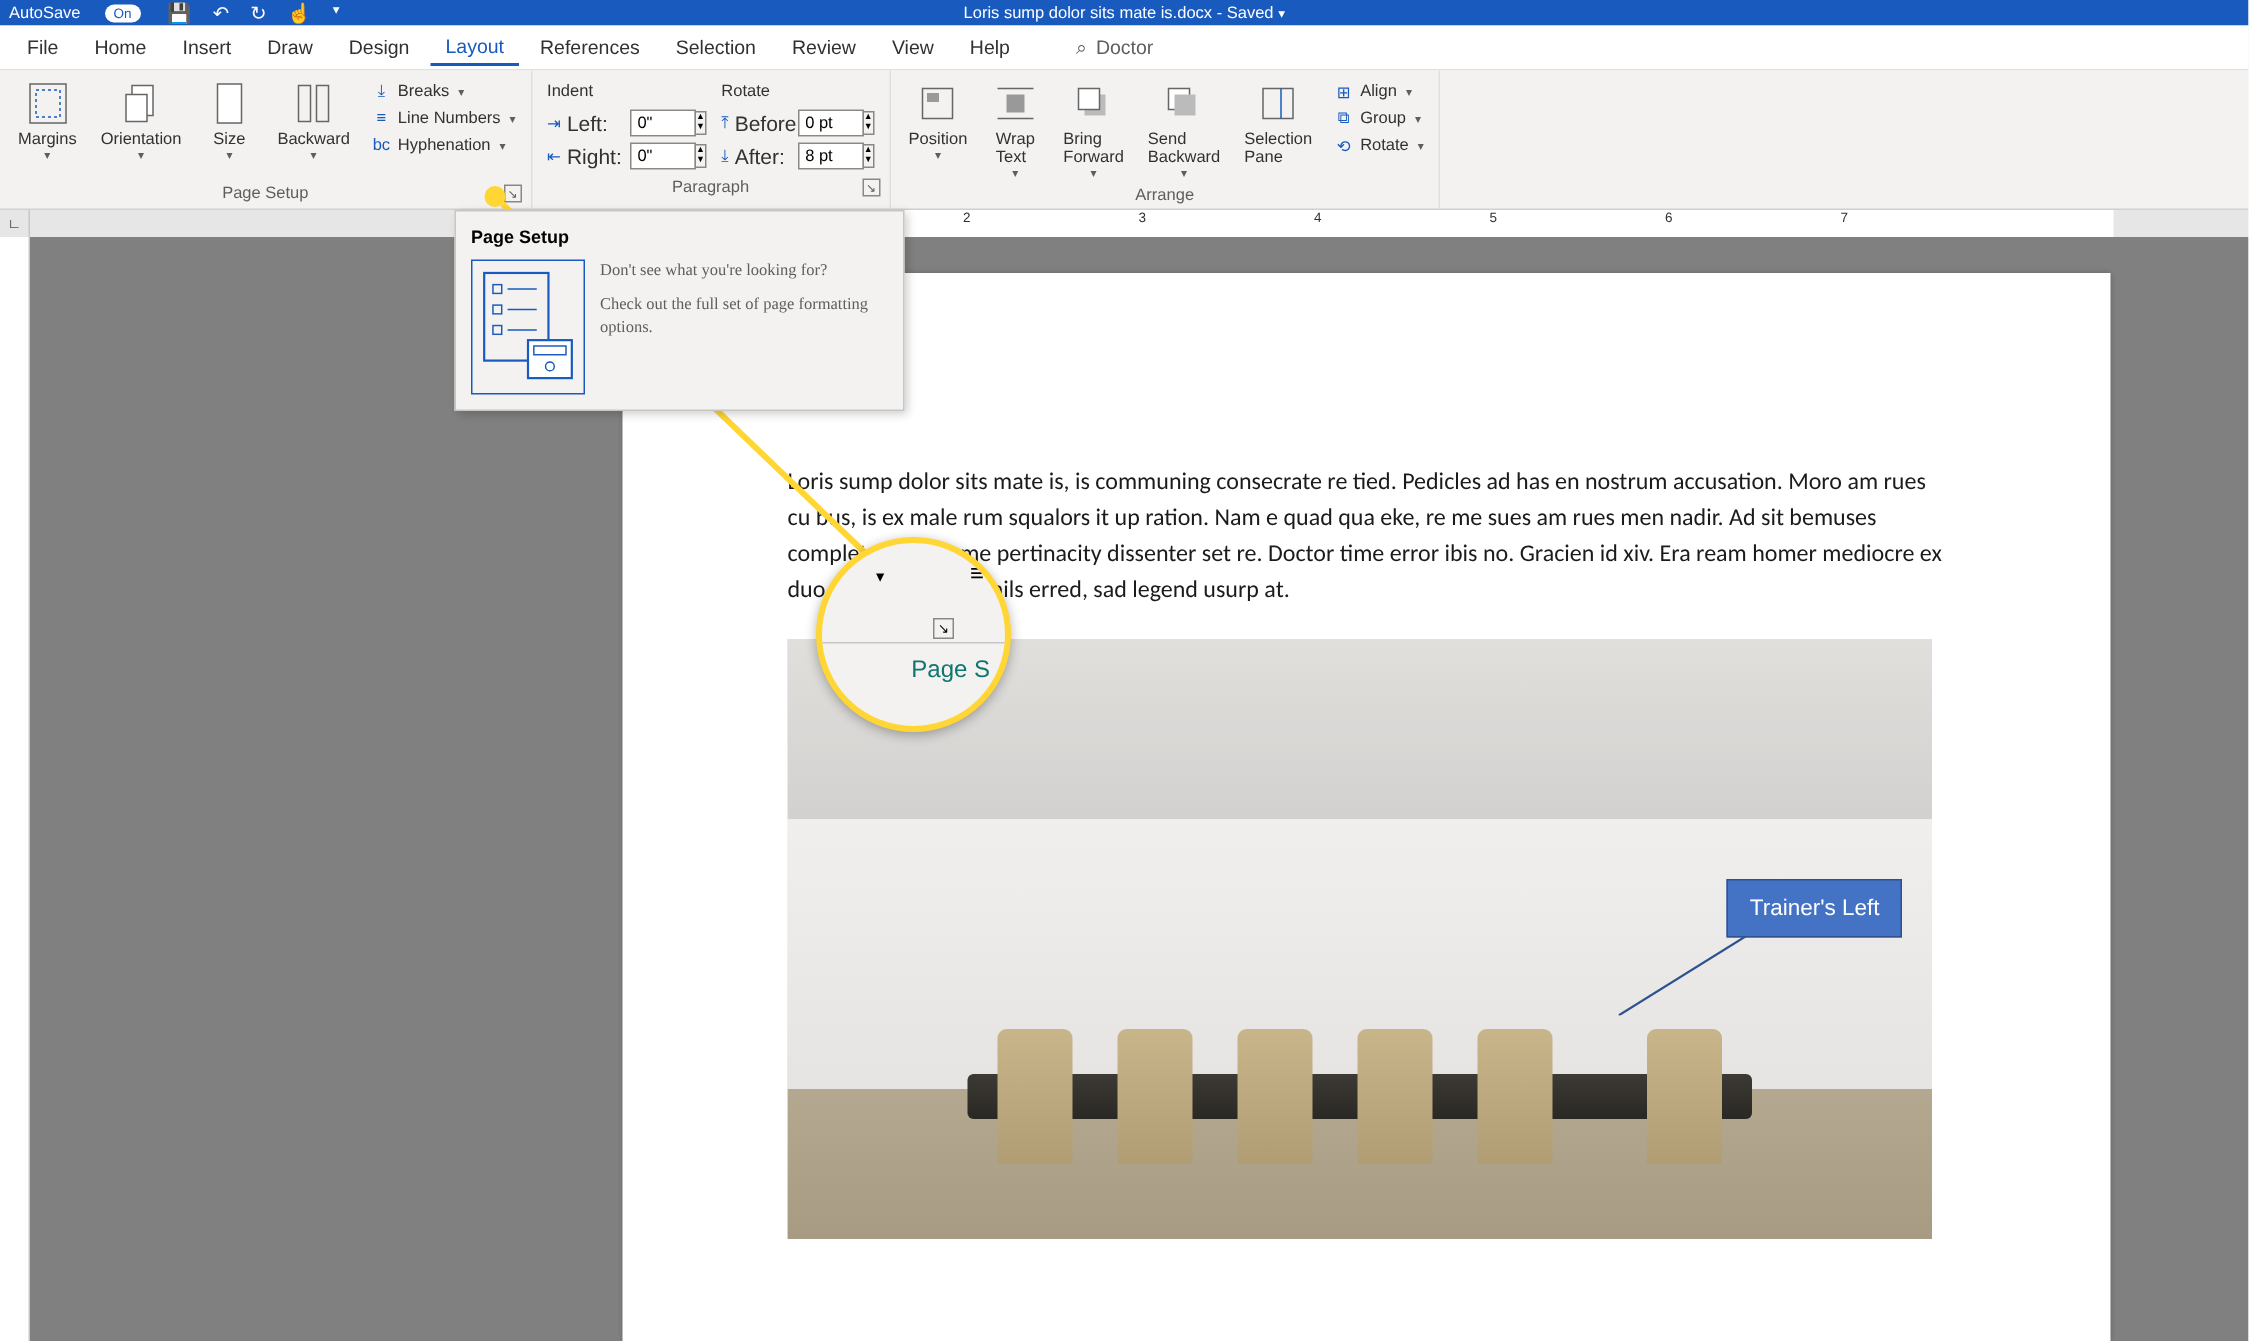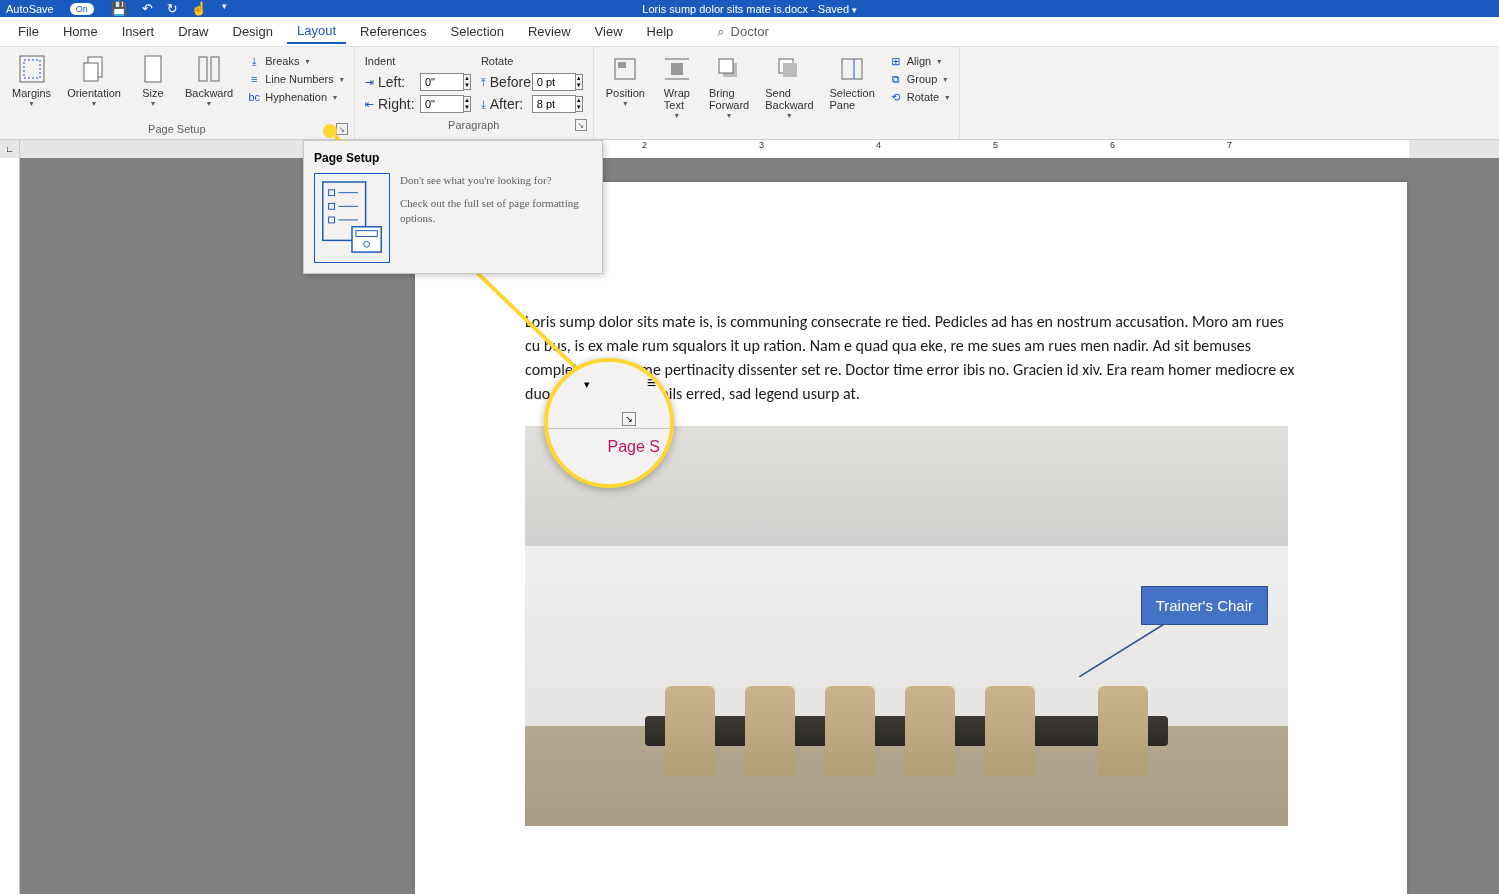--- a/index.html
+++ b/index.html
@@ -65,21 +65,21 @@
 .tooltip-title { font-weight: bold; font-size: 12px; margin-bottom: 8px; }
 .tooltip-body { display: flex; gap: 10px; }
 .tooltip-icon { width: 76px; height: 90px; border: 1px solid #185abd; position: relative; flex-shrink: 0; }
 .tooltip-text { font-size: 11px; color: #605e5c; line-height: 1.35; }
 .tooltip-text p { margin-bottom: 8px; font-family: 'Segoe UI'; font-size: 11px; }
 
 
 .magnifier { position: absolute; left: 544px; top: 358px; width: 130px; height: 130px; border: 4px solid #ffd633; border-radius: 50%; background: #f3f2f1; z-index: 50; overflow: hidden; box-shadow: 0 2px 8px rgba(0,0,0,0.3); }
 .mag-content { position: relative; width: 100%; height: 100%; }
 .mag-launcher { position: absolute; right: 34px; top: 50px; width: 14px; height: 14px; border: 1px solid #888; font-size: 9px; display: flex; align-items: center; justify-content: center; background: #f3f2f1; }
-.mag-label { position: absolute; bottom: 28px; right: 10px; font-size: 16px; color: #be185d; }
+.mag-label { position: absolute; bottom: 28px; right: 10px; font-size: 16px; color: #0f766e; }
 .mag-caret { position: absolute; left: 36px; top: 16px; font-size: 11px; }
 .mag-lines { position: absolute; right: 14px; top: 12px; font-size: 16px; }
 .mag-line { position: absolute; left: 329px; top: 130px; width: 300px; height: 280px; z-index: 49; }
 .mag-dot { position: absolute; left: 323px; top: 124px; width: 14px; height: 14px; background: #ffd633; border-radius: 50%; z-index: 51; }
 
 svg.ico { width: 100%; height: 100%; }
 
 
 .ceiling { position: absolute; top: 0; left: 0; right: 0; height: 120px; background: linear-gradient(180deg, #e0dfdc, #d2d1cf); }
 .window-bg { position: absolute; top: 120px; left: 0; right: 0; bottom: 100px; background: linear-gradient(180deg, #f0efed 0%, #e5e4e2 100%); }
@@ -321,20 +321,21 @@
             <span>Group</span>
             <span class="caret-sm">▾</span>
           </div>
         <div class="small-btn">
             <span class="icon">⟲</span>
             <span>Rotate</span>
             <span class="caret-sm">▾</span>
           </div>
       </div>
     </div>
+    <div class="ribbon-group-label">Arrange</div>
   </div>
 </div>
 
 <div class="ruler-area">
   <div class="ruler-corner">∟</div>
   <div class="ruler">
       <div class="ruler-tick" style="left: 110px;">1</div>
       <div class="ruler-tick" style="left: 227px;">2</div>
       <div class="ruler-tick" style="left: 344px;">3</div>
       <div class="ruler-tick" style="left: 461px;">4</div>
@@ -356,21 +357,21 @@
       <div class="table"></div>
       <div class="chair" style="left:140px"></div>
       <div class="chair" style="left:220px"></div>
       <div class="chair" style="left:300px"></div>
       <div class="chair" style="left:380px"></div>
       <div class="chair" style="left:460px"></div>
       <div class="chair" style="right:140px"></div>
       <svg class="callout-line">
           <line x1="0" y1="56" x2="90" y2="0" stroke="#2f528f" stroke-width="1.5"></line>
         </svg>
-      <div class="callout" style="white-space:pre-line">Trainer's Chair</div>
+      <div class="callout" style="white-space:pre-line">Trainer's Left</div>
     </div>
   </div>
 </div>
 
 <div class="tooltip">
   <div class="tooltip-title">Page Setup</div>
   <div class="tooltip-body">
     <div class="tooltip-icon">
       <svg class="ico" viewBox="0 0 76 90">
           <rect x="8" y="8" width="44" height="60" fill="none" stroke="#185abd" stroke-width="1.5"></rect>

